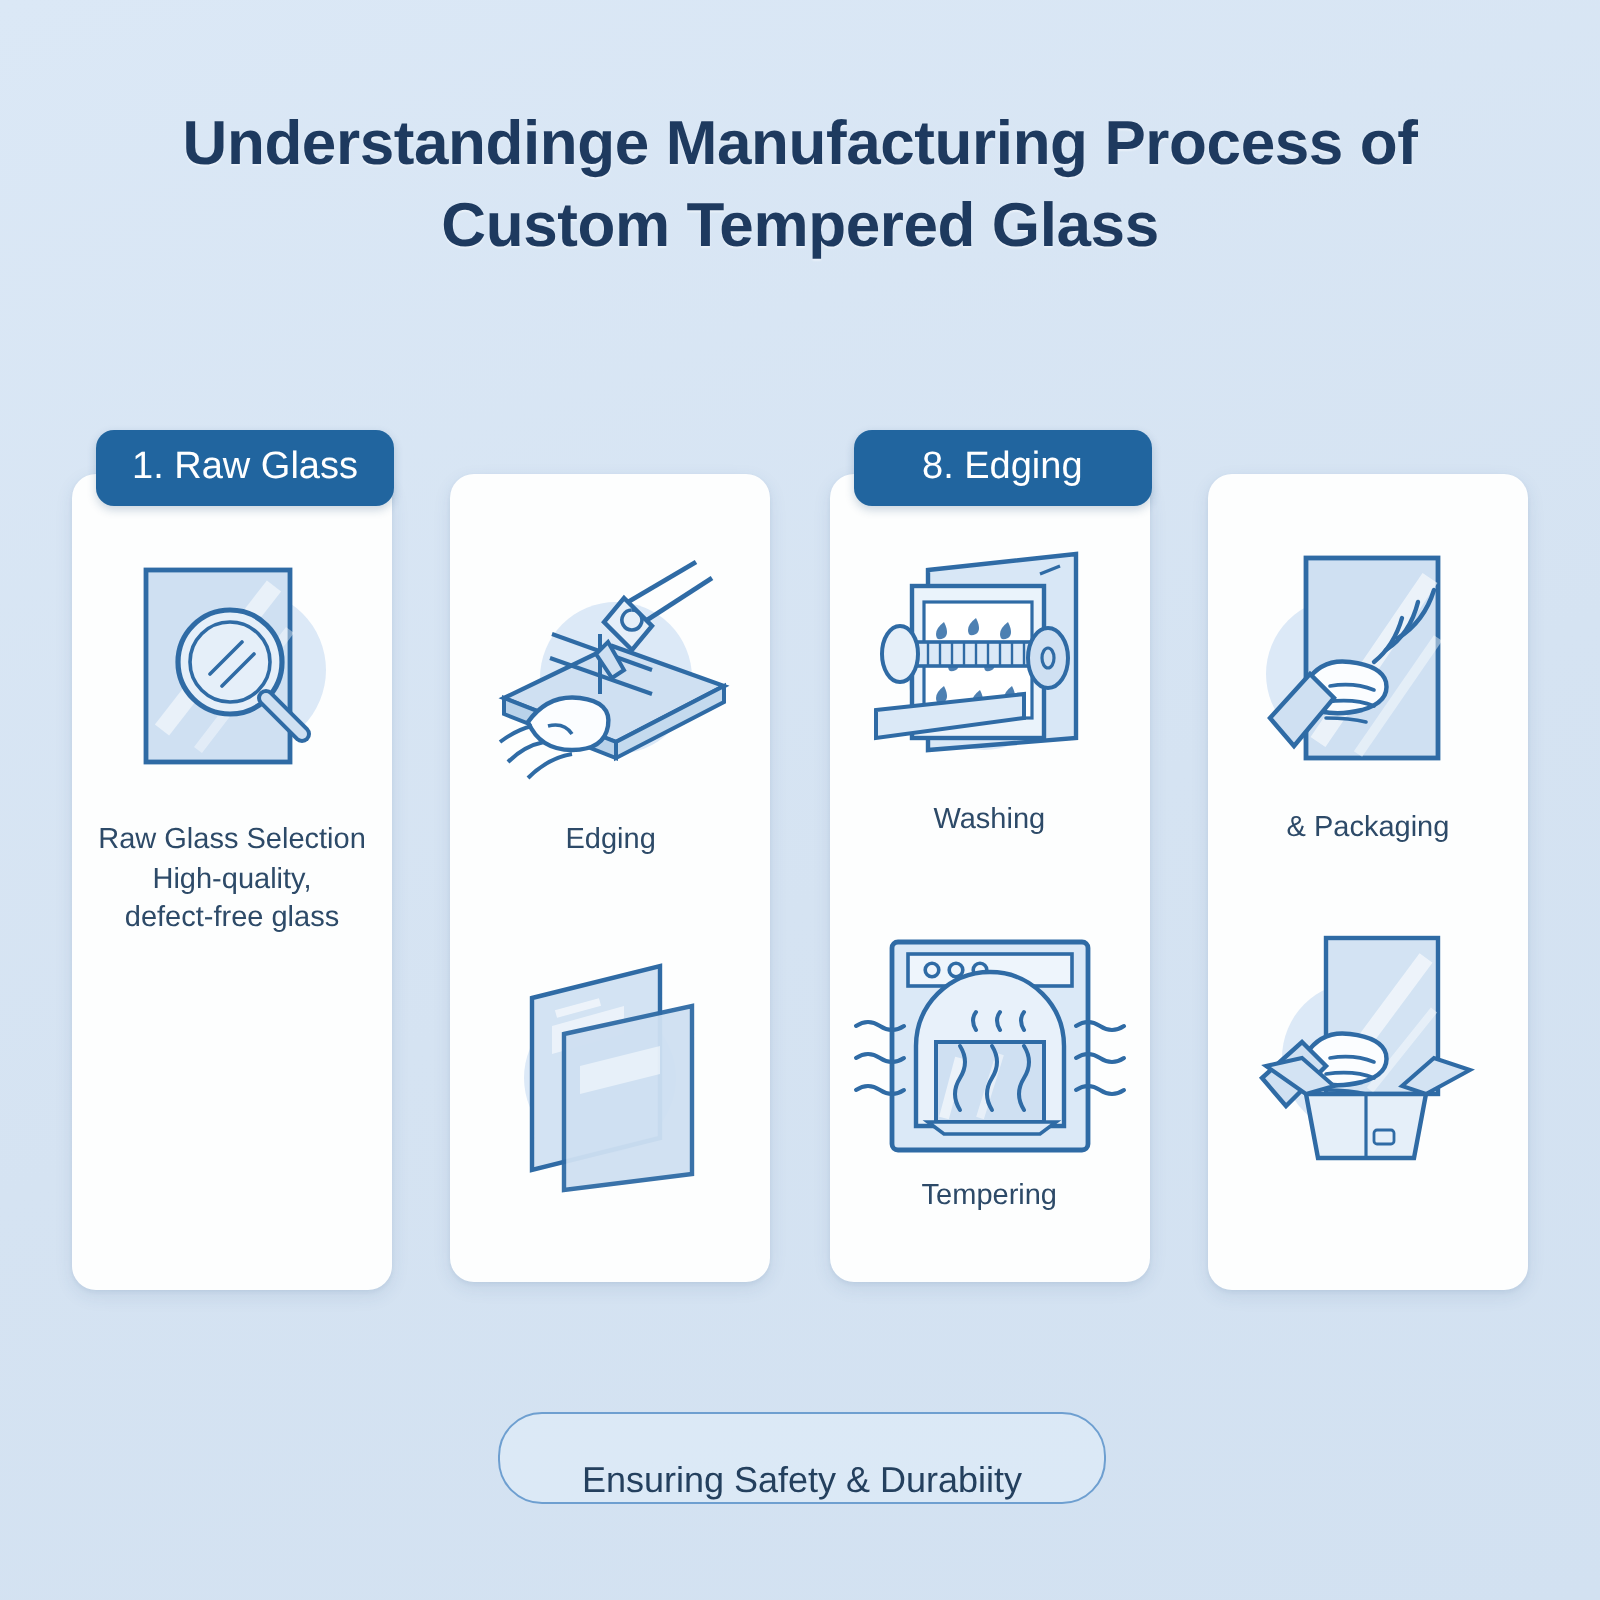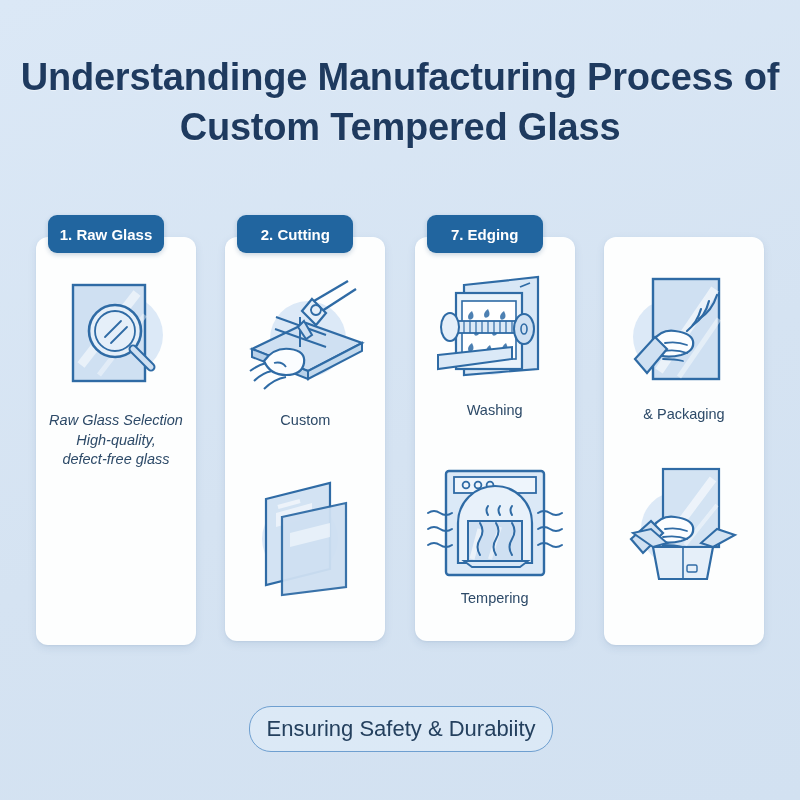--- a/index.html
+++ b/index.html
@@ -21,21 +21,21 @@
   }
 
   
   .title {
     position: absolute;
     left: 0;
     top: 52px;
     width: 800px;
     text-align: center;
     color: #1e3a5f;
-    font-size: 38px;
+    font-size: 31px;
     font-weight: bold;
     line-height: 1.32;
     letter-spacing: -0.2px;
     text-shadow: 0 1px 1px rgba(255,255,255,0.45);
   }
   .title .l2 { display: block; }
 
   
   .columns {
     position: absolute;
@@ -59,27 +59,27 @@
     border-radius: 12px;
     box-shadow: 0 3px 9px rgba(40, 80, 130, 0.10), 0 1px 2px rgba(40,80,130,0.07);
   }
   .card.h-tall  { height: 408px; }
   .card.h-mid   { height: 404px; }
 
   .badge {
     position: absolute;
     left: 12px;
     top: 0;
-    width: 116px;
+    width: 149px;
     height: 38px;
     background: #21659f;
     border-radius: 9px;
     color: #ffffff;
-    font-size: 15px;
-    font-weight: bold;
+    font-size: 19px;
+    font-weight: normal;
     display: flex;
     align-items: center;
     justify-content: center;
     box-shadow: 0 2px 5px rgba(25, 70, 115, 0.22);
     z-index: 3;
     white-space: nowrap;
   }
 
   
   .icon-slot {
@@ -108,23 +108,23 @@
   .footer-pill {
     position: absolute;
     left: 249px;
     top: 706px;
     width: 302px;
     height: 44px;
     border: 1.6px solid #6e9fd0;
     border-radius: 22px;
     background: rgba(226, 238, 250, 0.55);
     color: #24405e;
-    font-size: 22px;
+    font-size: 18px;
     display: flex;
-    align-items: center;
+    align-items: flex-end;
     justify-content: center;
     white-space: nowrap;
   }
 </style>
 </head>
 <body>
 
 <div class="page">
 
   <div class="title">
@@ -145,30 +145,29 @@
           <path d="M40 92 L96 20" stroke="#ffffff" stroke-width="9" opacity="0.55"></path>
           <path d="M58 102 L104 42" stroke="#ffffff" stroke-width="5" opacity="0.4"></path>
           <circle cx="74" cy="58" r="26" fill="#e5eff9" stroke="#2f6ba5" stroke-width="2.6"></circle>
           <circle cx="74" cy="58" r="20" fill="none" stroke="#2f6ba5" stroke-width="1.8"></circle>
           <path d="M64 64 L80 48 M70 70 L86 54" stroke="#2f6ba5" stroke-width="1.8" stroke-linecap="round"></path>
           <path d="M92 76 L110 94" stroke="#2f6ba5" stroke-width="9" stroke-linecap="round"></path>
           <path d="M92 76 L110 94" stroke="#cfe0f2" stroke-width="5" stroke-linecap="round"></path>
         </svg>
       </div>
 
-      <div class="caption" style="top:196px;font-style:italic;">
+      <div class="caption" style="top:196px;">
         <span class="ln">Raw Glass Selection</span>
         <span class="ln">High-quality,</span>
         <span class="ln">defect-free glass</span>
       </div>
     </div>
 
     <div class="col">
       <div class="card h-mid"></div>
-      <div class="badge">2. Cutting</div>
 
       <div class="icon-slot" style="top:62px;">
         <svg width="150" height="120" viewBox="0 0 150 120">
           <circle cx="78" cy="62" r="38" fill="#dce9f7"></circle>
           <path d="M22 72 L76 46 L132 66 L78 94 Z" fill="#cfe0f2" stroke="#2f6ba5" stroke-width="2.2"></path>
           <path d="M22 72 L22 80 L78 102 L78 94 Z" fill="#b9d2ea" stroke="#2f6ba5" stroke-width="2"></path>
           <path d="M132 66 L132 74 L78 102 L78 94 Z" fill="#c4daee" stroke="#2f6ba5" stroke-width="2"></path>
           <path d="M45 52 L96 70" stroke="#2f6ba5" stroke-width="2" fill="none"></path>
           <path d="M46 40 L96 58" stroke="#2f6ba5" stroke-width="2" fill="none"></path>
           <path d="M70 40 L70 70" stroke="#2f6ba5" stroke-width="2"></path>
@@ -179,38 +178,38 @@
           <path d="M86 28 a5 5 0 1 1 -0.1 0" fill="none" stroke="#2f6ba5" stroke-width="1.8"></path>
           <path d="M34 84 q10 -14 26 -12 q16 2 14 14 q-2 12 -18 12 q-16 0 -22 -14 Z" fill="#fbfdff" stroke="#2f6ba5" stroke-width="2.2"></path>
           <path d="M20 94 q8 -6 16 -8" stroke="#2f6ba5" stroke-width="2" fill="none"></path>
           <path d="M24 104 q8 -8 18 -10" stroke="#2f6ba5" stroke-width="2" fill="none"></path>
           <path d="M34 112 q10 -10 22 -12" stroke="#2f6ba5" stroke-width="2" fill="none"></path>
           <path d="M44 86 q8 -2 12 4" stroke="#2f6ba5" stroke-width="1.8" fill="none"></path>
         </svg>
       </div>
 
       <div class="caption" style="top:196px;">
-        <span class="ln">Custom</span>
+        <span class="ln">Edging</span>
       </div>
 
       <div class="icon-slot" style="top:262px;">
         <svg width="150" height="120" viewBox="0 0 150 120">
           <circle cx="70" cy="62" r="38" fill="#dce9f7"></circle>
           <path d="M36 22 L100 6 L100 92 L36 108 Z" fill="#d3e3f3" stroke="#2f6ba5" stroke-width="2.2"></path>
           <path d="M46 36 L82 26 L82 40 L46 50 Z" fill="#ffffff" opacity="0.55"></path>
           <path d="M52 40 L116 26 L116 110 L52 118 Z" fill="#cfe0f2" stroke="#2f6ba5" stroke-width="2.2" opacity="0.95"></path>
           <path d="M60 56 L100 46 L100 60 L60 70 Z" fill="#ffffff" opacity="0.5"></path>
           <path d="M48 30 L70 24" stroke="#ffffff" stroke-width="4" opacity="0.6"></path>
         </svg>
       </div>
     </div>
 
     <div class="col">
       <div class="card h-mid"></div>
-      <div class="badge">7. Edging</div>
+      <div class="badge">8. Edging</div>
 
       <div class="icon-slot" style="top:56px;">
         <svg width="150" height="120" viewBox="0 0 150 120">
           <circle cx="72" cy="66" r="38" fill="#dce9f7"></circle>
           <path d="M44 14 L118 6 L118 98 L44 104 Z" fill="#d8e7f6" stroke="#2f6ba5" stroke-width="2.2"></path>
           <rect x="36" y="22" width="66" height="76" fill="#eaf3fb" stroke="#2f6ba5" stroke-width="2.2"></rect>
           <rect x="42" y="30" width="54" height="58" fill="#ffffff" stroke="#2f6ba5" stroke-width="1.6"></rect>
           <g fill="#2f6ba5" opacity="0.85">
             <path d="M52 40 q3 6 0 8 q-4 2 -4 -2 q0 -3 4 -6 Z"></path>
             <path d="M68 38 q3 6 0 8 q-4 2 -4 -2 q0 -3 4 -6 Z"></path>

